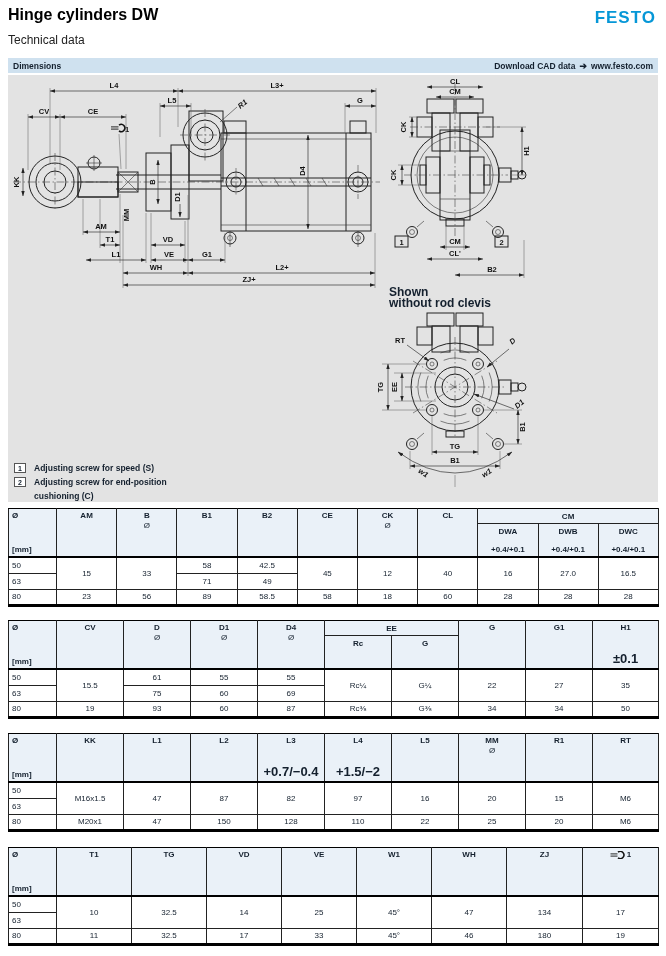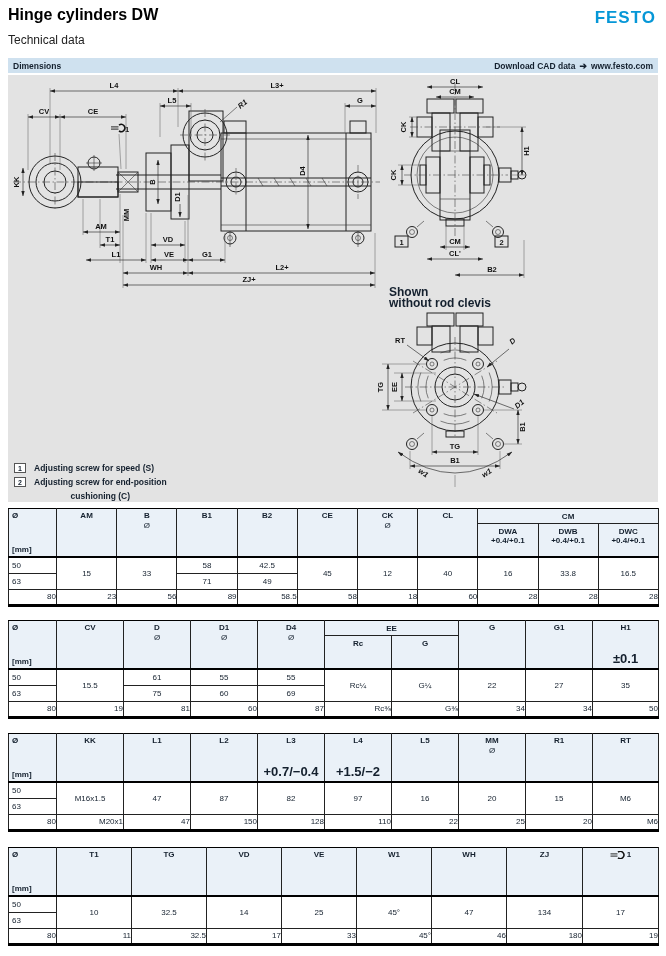--- a/index.html
+++ b/index.html
@@ -31,40 +31,40 @@
     fill:#111; text-anchor:middle; }
   text.it { font-style:italic; }
   .wrench { fill:none; stroke:#111; }
 
   .shown-note { position:absolute; left:381px; top:212px; font-size:12px; font-weight:bold;
     line-height:11px; color:#14202e; }
   .notes { position:absolute; left:6px; top:368px; font-size:8.5px; font-weight:bold; color:#14202e;margin-top:20px; }
   .note-row { display:flex; align-items:center; margin-bottom:4px; }
   .note-box { width:12px; height:10px; border:1px solid #555; background:#fff; font-size:7px;
     display:inline-flex; align-items:center; justify-content:center; margin-right:8px; flex:none; }
-  .note-cont { margin-left:20px;justify-content:center; }
+  .note-cont { margin-left:20px; }
 
   
   table.dtable { position:absolute; left:8px; width:650px; border-collapse:collapse;
     table-layout:fixed; font-size:8px; color:#14202e; }
   .dtable th, .dtable td { border:1px solid #222; padding:0; text-align:center; vertical-align:middle; }
   .dtable th { background:#eaf1f8; font-weight:bold; }
   .dtable thead tr:first-child th { border-top:1.2px solid #000; }
   .dtable tbody tr:first-child td { border-top:2.5px solid #000; }
-  .dtable tbody tr:last-child td { border-bottom:3px solid #000;text-align:right; }
+  .dtable tbody tr:last-child td { border-bottom:3px solid #000; }
   .dtable tbody tr.r80 td { border-top:1.5px solid #000; }
   .dtable td { height:16px; font-size:8px; }
   td.size-cell { text-align:left; padding-left:3px; }
   .sz { display:flex; flex-direction:column; justify-content:space-between; align-items:flex-start;
     height:47px; padding:2px 0 2px 3px; }
   .hs { display:flex; flex-direction:column; align-items:center; height:47px; padding-top:2px; }
   .hs .sub { margin-top:1px; font-weight:normal; }
   .hs .tol { margin-top:auto; padding-bottom:2px; font-size:13px; }
   th.grp { height:15px; border-bottom:1px solid #222; }
-  .hs2 { display:flex; flex-direction:column; align-items:center;
+  .hs2 { display:flex; flex-direction:column; justify-content:space-between; align-items:center;
     height:31px; padding:2px 0; }
   .af-head { display:inline-flex; align-items:center; gap:2px; }
 </style>
 </head>
 <body>
 
 <div class="page-header">
   <div class="page-title">Hinge cylinders DW</div>
   <div class="page-subtitle">Technical data</div>
 </div>
@@ -456,21 +456,21 @@
     <tr>
       <td class="size-cell">50</td>
       <td rowspan="2">15</td>
       <td rowspan="2">33</td>
       <td>58</td>
       <td>42.5</td>
       <td rowspan="2">45</td>
       <td rowspan="2">12</td>
       <td rowspan="2">40</td>
       <td rowspan="2">16</td>
-      <td rowspan="2">33.8</td>
+      <td rowspan="2">27.0</td>
       <td rowspan="2">16.5</td>
     </tr>
     <tr>
       <td class="size-cell">63</td>
       <td>71</td>
       <td>49</td>
     </tr>
     <tr class="r80">
       <td class="size-cell">80</td>
       <td>23</td>
@@ -572,21 +572,21 @@
     </tr>
     <tr>
       <td class="size-cell">63</td>
       <td>75</td>
       <td>60</td>
       <td>69</td>
     </tr>
     <tr class="r80">
       <td class="size-cell">80</td>
       <td>19</td>
-      <td>81</td>
+      <td>93</td>
       <td>60</td>
       <td>87</td>
       <td>Rc⅜</td>
       <td>G⅜</td>
       <td>34</td>
       <td>34</td>
       <td>50</td>
     </tr>
   </tbody>
 </table>

